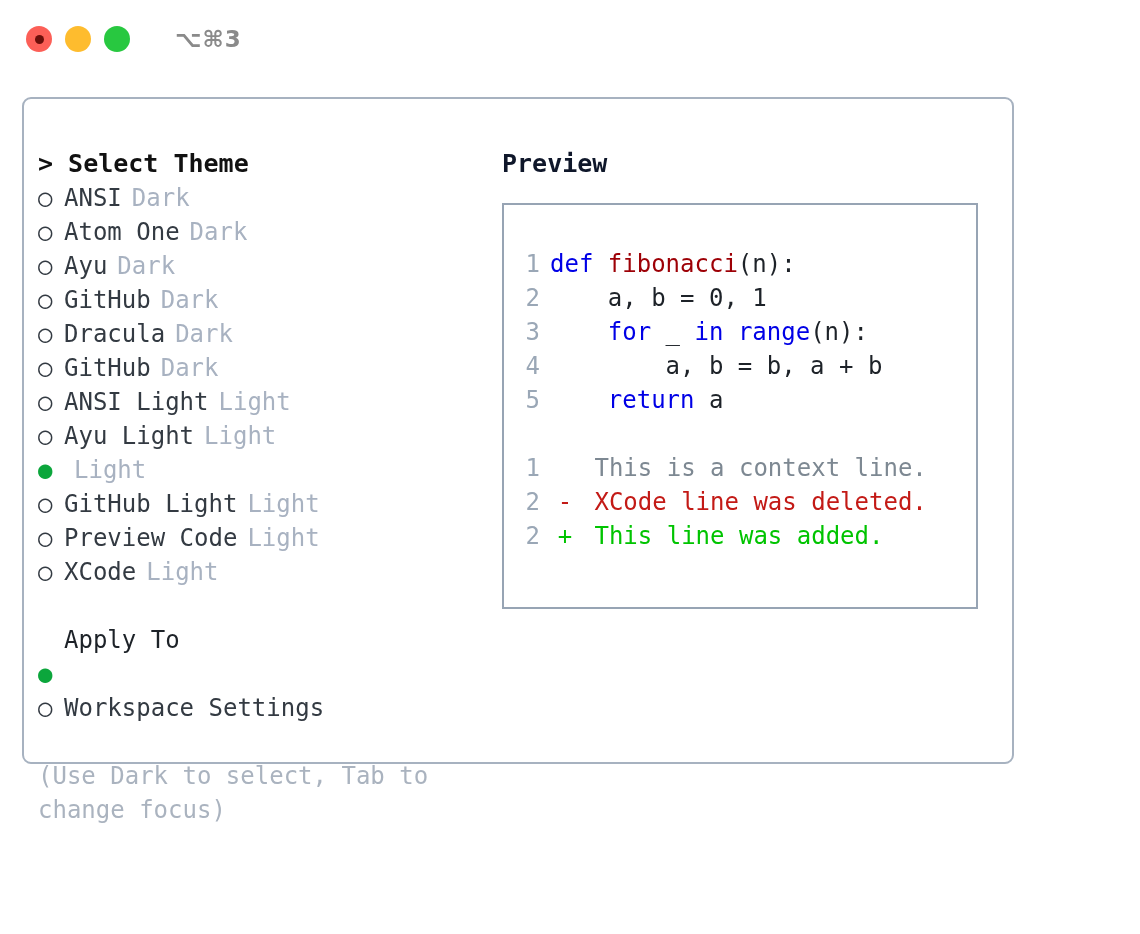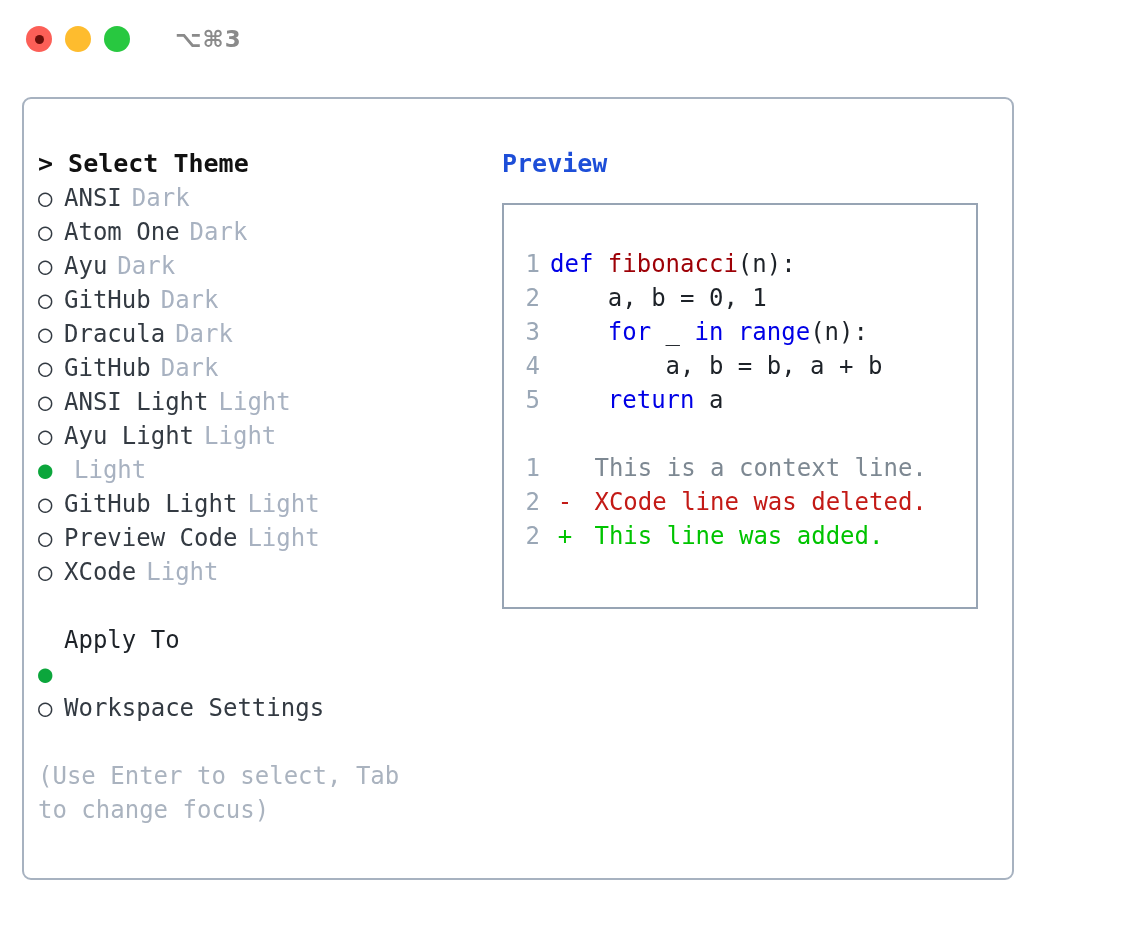--- a/index.html
+++ b/index.html
@@ -66,21 +66,21 @@
     color: #8a8a8a;
     letter-spacing: 1px;
   }
 
   
   .card {
     position: absolute;
     left: 22px;
     top: 97px;
     width: 992px;
-    height: 783px;
+    height: 667px;
     border: 2px solid #a7b2c0;
     border-radius: 9px;
     box-sizing: border-box;
     background: #ffffff;
   }
 
   .card-inner {
     position: relative;
     width: 100%;
     height: 100%;
@@ -148,21 +148,21 @@
   
   .right-col {
     position: absolute;
     left: 478px;
     top: 48px;
     width: 500px;
   }
   .preview-title {
     font-size: 25px;
     font-weight: bold;
-    color: #1d4ed8;
+    color: #0f172a;
     line-height: 34px;
     white-space: pre;
   }
   .preview-box {
     margin-top: 22px;
     width: 476px;
     height: 406px;
     border: 2px solid #97a4b4;
     box-sizing: border-box;
     background: #ffffff;
@@ -237,21 +237,21 @@
             <div class="opt"><span class="marker">○</span><span class="opt-label">XCode</span><span class="opt-badge">Light</span></div>
           </div>
 
         <div class="apply-head">Apply To</div>
 
         <div class="opt-list" id="apply-options">
             <div class="opt selected"><span class="marker">●</span></div>
             <div class="opt"><span class="marker">○</span><span class="opt-label">Workspace Settings</span></div>
           </div>
 
-        <div class="hint">(Use Enter to select, Tab to change focus)</div>
+        <div class="hint">(Use Dark to select, Tab to change focus)</div>
       </div>
 
       <div class="right-col">
         <div class="preview-title">Preview</div>
 
         <div class="preview-box">
           <div id="code-block">
               <div class="code-line"><span class="lineno">1</span><span class="code-text"><span class="kw">def </span><span class="fn">fibonacci</span><span class="plain">(n):</span></span></div>
               <div class="code-line"><span class="lineno">2</span><span class="code-text"><span class="plain">    a, b = 0, 1</span></span></div>
               <div class="code-line"><span class="lineno">3</span><span class="code-text"><span class="plain">    </span><span class="kw">for</span><span class="plain"> _ </span><span class="kw">in </span><span class="kw">range</span><span class="plain">(n):</span></span></div>

